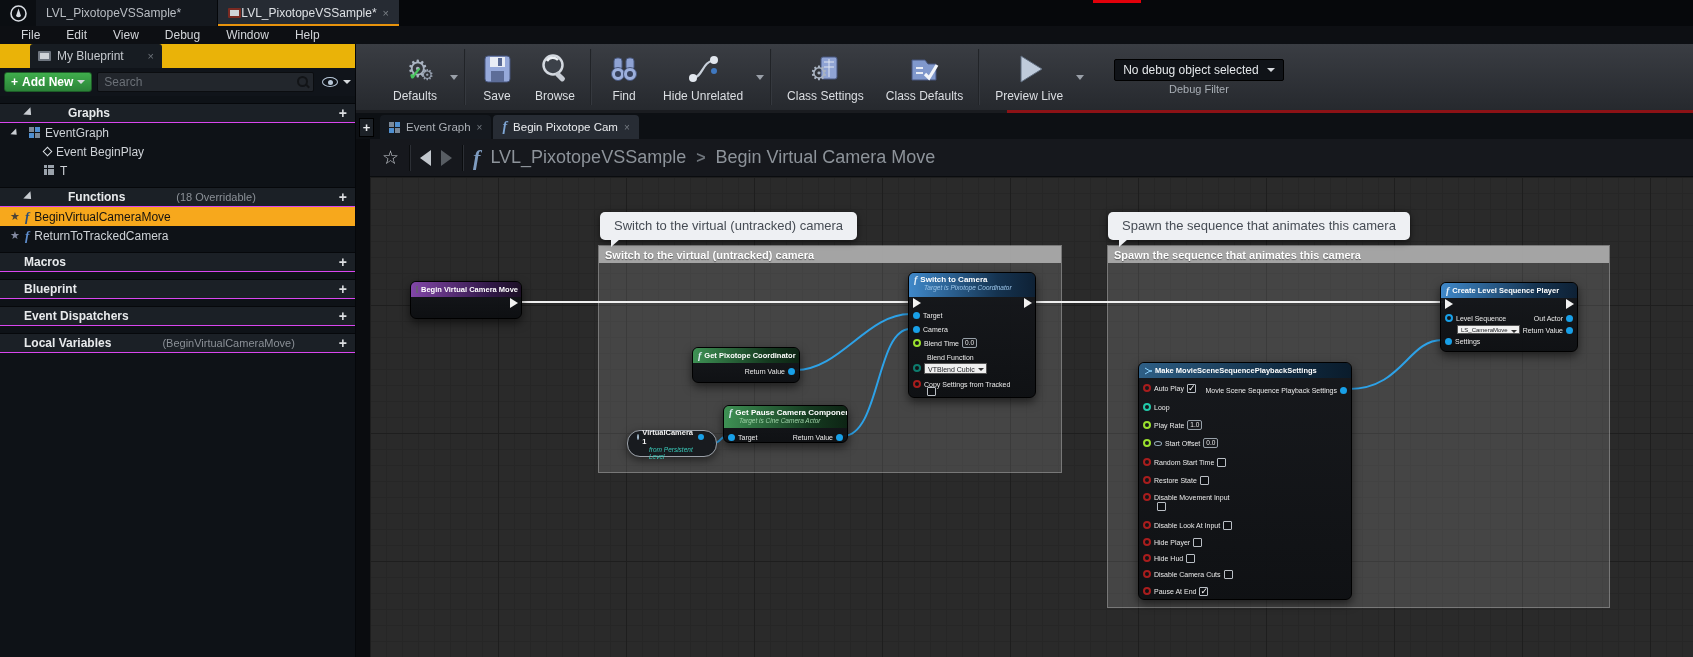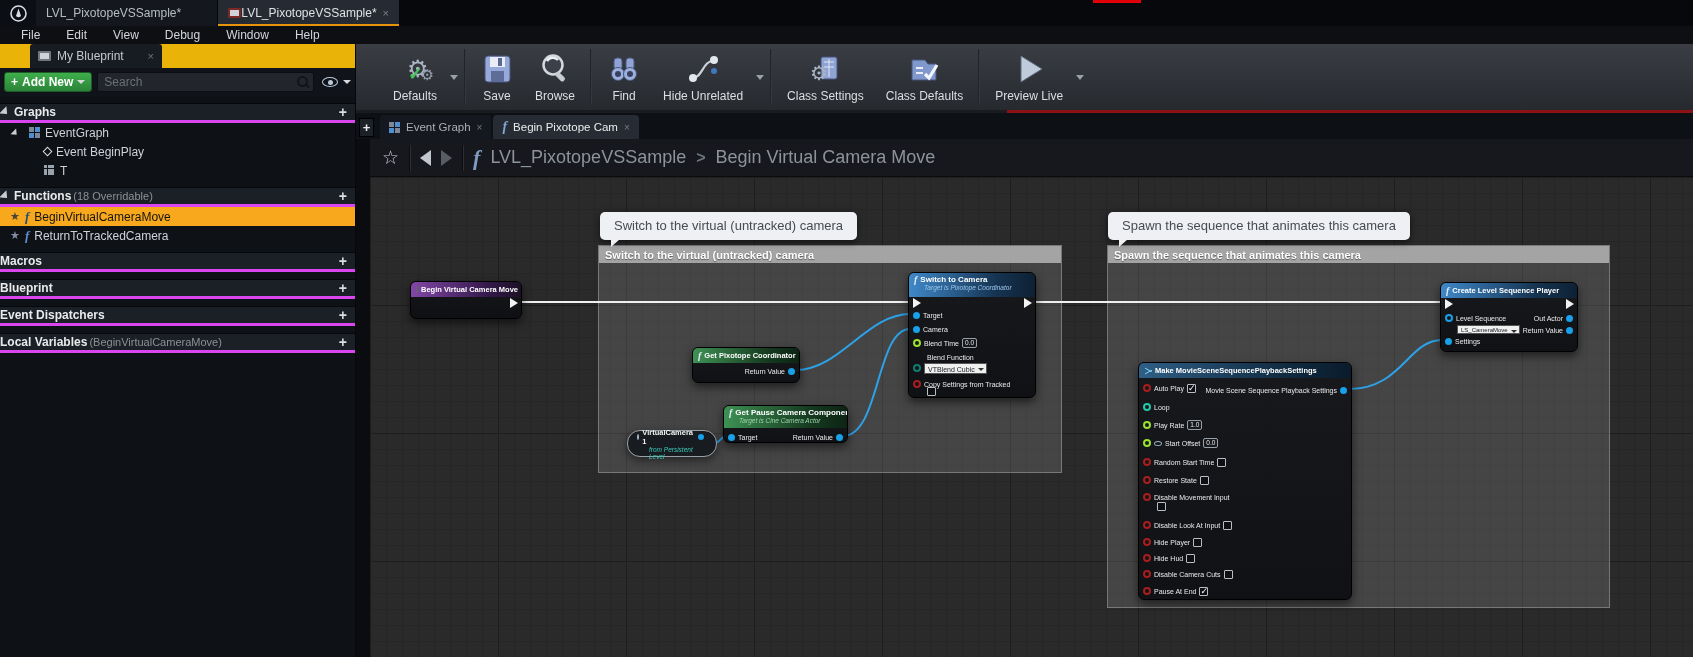--- a/index.html
+++ b/index.html
@@ -34,22 +34,22 @@
   .plus{font-weight:bold;}
   .dar{width:0;height:0;border-left:4px solid transparent;border-right:4px solid transparent;border-top:4px solid #d6d9dd;display:inline-block;}
   .search{flex:1;height:20px;background:#22262c;border:1px solid #0b0d10;border-radius:2px;color:#c8ccd1;font-size:12px;padding:0 20px 0 6px;outline:none;font-family:"Liberation Sans",sans-serif;}
   .search::placeholder{color:#6b7077;}
   .mag{width:12px;height:12px;position:relative;margin-left:-22px;}
   .mag::before{content:"";position:absolute;left:0;top:0;width:7px;height:7px;border:2px solid #121417;border-radius:50%;}
   .mag::after{content:"";position:absolute;left:8px;top:9px;width:5px;height:2px;background:#121417;transform:rotate(45deg);}
   .eyeic{width:16px;height:10px;position:relative;margin-left:8px;}
   .eyeic::before{content:"";position:absolute;inset:0;border:1.5px solid #b9c9da;border-radius:50%;}
   .eyeic::after{content:"";position:absolute;left:5.5px;top:2.5px;width:5px;height:5px;background:#b9c9da;border-radius:50%;}
-  .sect{height:20px;background:#1b2026;border-top:1px solid #06080b;border-bottom:3px solid #d946ef;display:flex;align-items:center;padding:0 8px 0 0;font-size:12px;font-weight:bold;color:#e8eaec;margin-top:7px;position:relative;}
-  .sect .hint{font-weight:normal;color:#8b9097;font-size:11px;margin-left:2px;}
+  .sect{height:20px;background:#1b2026;border-top:1px solid #06080b;border-bottom:1px solid #d946ef;display:flex;align-items:center;padding:0 8px 0 24px;font-size:12px;font-weight:bold;color:#e8eaec;margin-top:7px;position:relative;gap:30px;}
+  .sect .hint{font-weight:normal;color:#8b9097;font-size:11px;margin-left:21px;}
   .sect .p{margin-left:auto;color:#dcdee1;font-size:14px;font-weight:bold;}
   .exp{width:0;height:0;border-left:5px solid transparent;border-right:5px solid transparent;border-top:6px solid #c9cdd2;transform:rotate(-45deg);margin-right:4px;display:inline-block;}
   .row{height:19px;display:flex;align-items:center;gap:5px;font-size:12px;color:#ced2d7;padding-left:10px;}
   .row.i2{padding-left:44px;}
   .row.sel{background:#f7a81c;color:#151310;}
   .egicon{width:11px;height:11px;display:grid;grid-template-columns:5px 5px;grid-template-rows:5px 5px;gap:1px;}
   .egicon i{background:#7b8émon}
   .egicon i{background:#7b8998;}
   .egicon i:nth-child(2),.egicon i:nth-child(3){background:#4f8fd0;}
   .dia{width:7px;height:7px;border:1.5px solid #dbdfe4;transform:rotate(45deg);display:inline-block;}
@@ -343,20 +343,27 @@
   <div class="tsep"></div>
   <div class="tbtn">
     <span class="ic">
       <svg width="34" height="34">
           <polygon points="9,4 30,17 9,30" fill="#bfcbdb" stroke="#5f6c7e"></polygon>
         </svg>
     </span>
     <span class="lab">Preview Live</span>
   </div>
   <span class="tbdar"></span>
+  <div class="dbg">
+    <div class="dbgdd">
+      <span>No debug object selected</span>
+      <span class="dar"></span>
+    </div>
+    <span class="dbglab">Debug Filter</span>
+  </div>
 </div>
 <div class="abs redline"></div>
 
 <div class="abs dts">
   <div class="addtab">+</div>
   <div class="dtab">
     <span class="egicon">
         <i></i>
         <i></i>
         <i></i>

